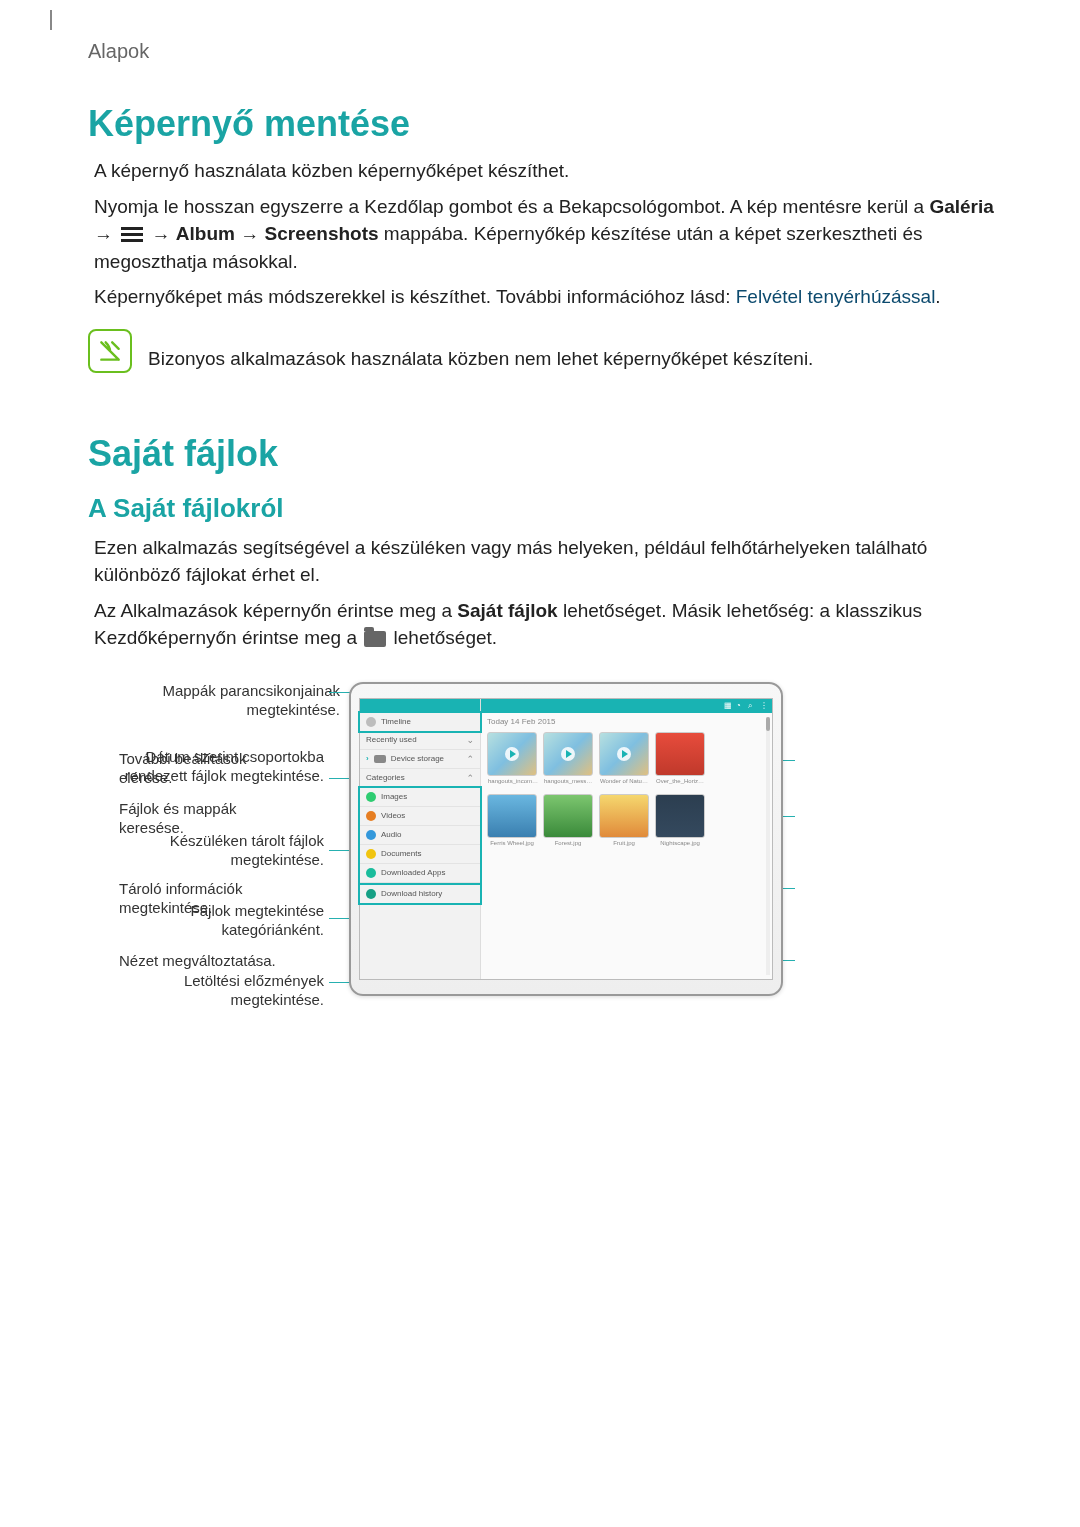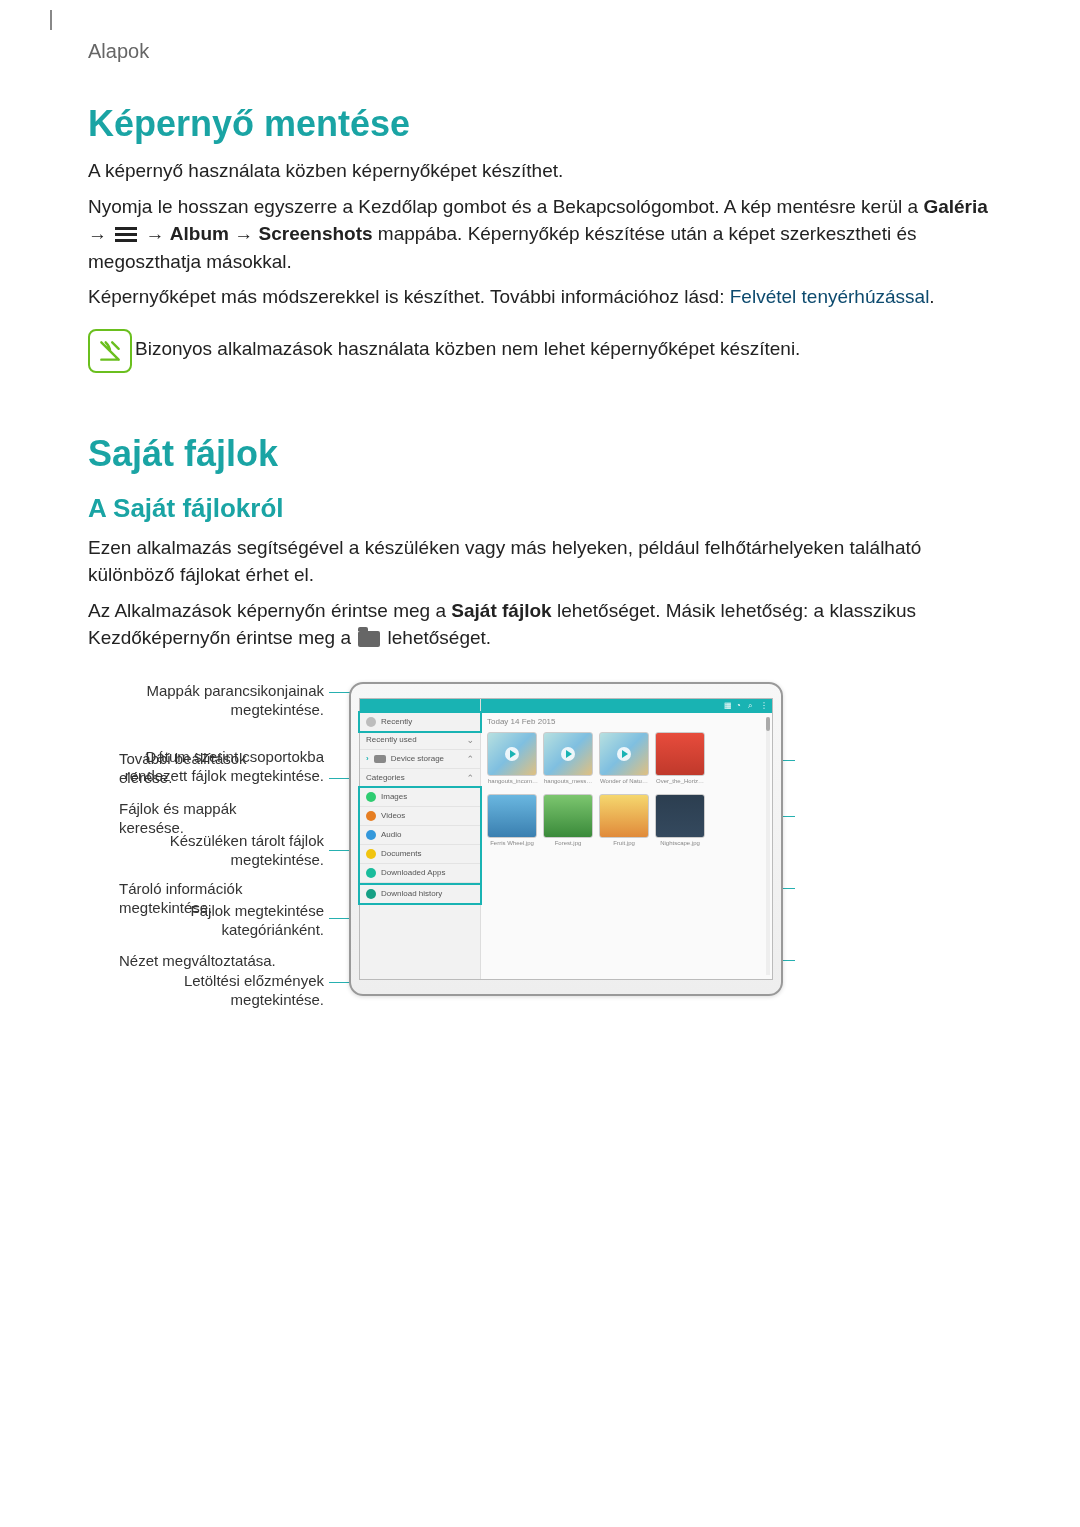--- a/index.html
+++ b/index.html
@@ -33,21 +33,21 @@
   }
   h2.sub {
     color: #1aa4a4;
     font-size: 26px;
     font-weight: bold;
     margin: 18px 0 10px 0;
   }
   p.body {
     font-size: 19px;
     line-height: 1.45;
-    margin: 8px 0;
+    margin: 8px 6px;
     color: #222;
   }
   .bold { font-weight: bold; }
   .link { color: #0c4a6e; }
   .arrow { font-size: 19px; }
   .hamburger-icon {
     display: inline-block;
     vertical-align: middle;
     width: 22px;
     height: 16px;
@@ -73,23 +73,23 @@
   .folder-icon::before {
     content: "";
     position: absolute;
     top: -4px; left: 0;
     width: 10px; height: 4px;
     background: #666;
     border-radius: 2px 2px 0 0;
   }
   .note-row {
     display: flex;
-    align-items: flex-start;
+    align-items: flex-end;
     margin-top: 18px;
-    gap: 3px;
+    gap: 16px;
   }
   .note-icon {
     width: 40px;
     height: 40px;
     border-radius: 8px;
     border: 2px solid #6abf1e;
     display: flex;
     align-items: center;
     justify-content: center;
     flex-shrink: 0;
@@ -283,21 +283,21 @@
 
   <h1 class="teal" style="margin-top:60px">Saját fájlok</h1>
   <h2 class="sub">A Saját fájlokról</h2>
   <p class="body">Ezen alkalmazás segítségével a készüléken vagy más helyeken, például felhőtárhelyeken található különböző fájlokat érhet el.</p>
   <p class="body">
     <span>Az Alkalmazások képernyőn érintse meg a </span><span class="bold">Saját fájlok</span><span> lehetőséget. Másik lehetőség: a klasszikus Kezdőképernyőn érintse meg a </span><span class="folder-icon"></span><span> lehetőséget.</span>
   </p>
 
   <div class="diagram">
 
-    <div class="callout left" style="left:0;top:0;width:205px">Mappák parancsikonjainak megtekintése.</div>
+    <div class="callout left" style="left:16px;top:0;width:205px">Mappák parancsikonjainak megtekintése.</div>
     <div class="callout left" style="left:0;top:66px;width:205px">Dátum szerint csoportokba rendezett fájlok megtekintése.</div>
     <div class="callout left" style="left:0;top:150px;width:205px">Készüléken tárolt fájlok megtekintése.</div>
     <div class="callout left" style="left:0;top:220px;width:205px">Fájlok megtekintése kategóriánként.</div>
     <div class="callout left" style="left:0;top:290px;width:205px">Letöltési előzmények megtekintése.</div>
 
     <div class="callout" style="left:680;top:68px;width:180px">További beállítások elérése.</div>
     <div class="callout" style="left:680;top:118px;width:180px">Fájlok és mappák keresése.</div>
     <div class="callout" style="left:680;top:198px;width:180px">Tároló információk megtekintése.</div>
     <div class="callout" style="left:680;top:270px;width:180px">Nézet megváltoztatása.</div>
 
@@ -317,21 +317,21 @@
     <div class="lead-v" style="left:618px;top:68px;height:138px"></div>
     <div class="lead" style="left:608px;top:278px;width:68px"></div>
     <div class="lead-v" style="left:608px;top:68px;height:210px"></div>
 
     <div class="tablet">
       <div class="tablet-inner">
         <div class="t-sidebar">
           <div class="t-topbar"></div>
           <div class="sb-item sb-highlight">
             <span class="dot" style="background:#bdbdbd"></span>
-            <span>Recently</span>
+            <span>Timeline</span>
           </div>
           <div class="sb-item">
             <span>Recently used</span>
             <span class="chevron">⌄</span>
           </div>
           <div class="sb-item">
             <span style="color:#19b3b3;font-weight:bold">›</span>
             <span class="dot" style="background:#888;border-radius:2px;width:12px;height:8px"></span>
             <span>Device storage</span>
             <span class="chevron">⌃</span>

